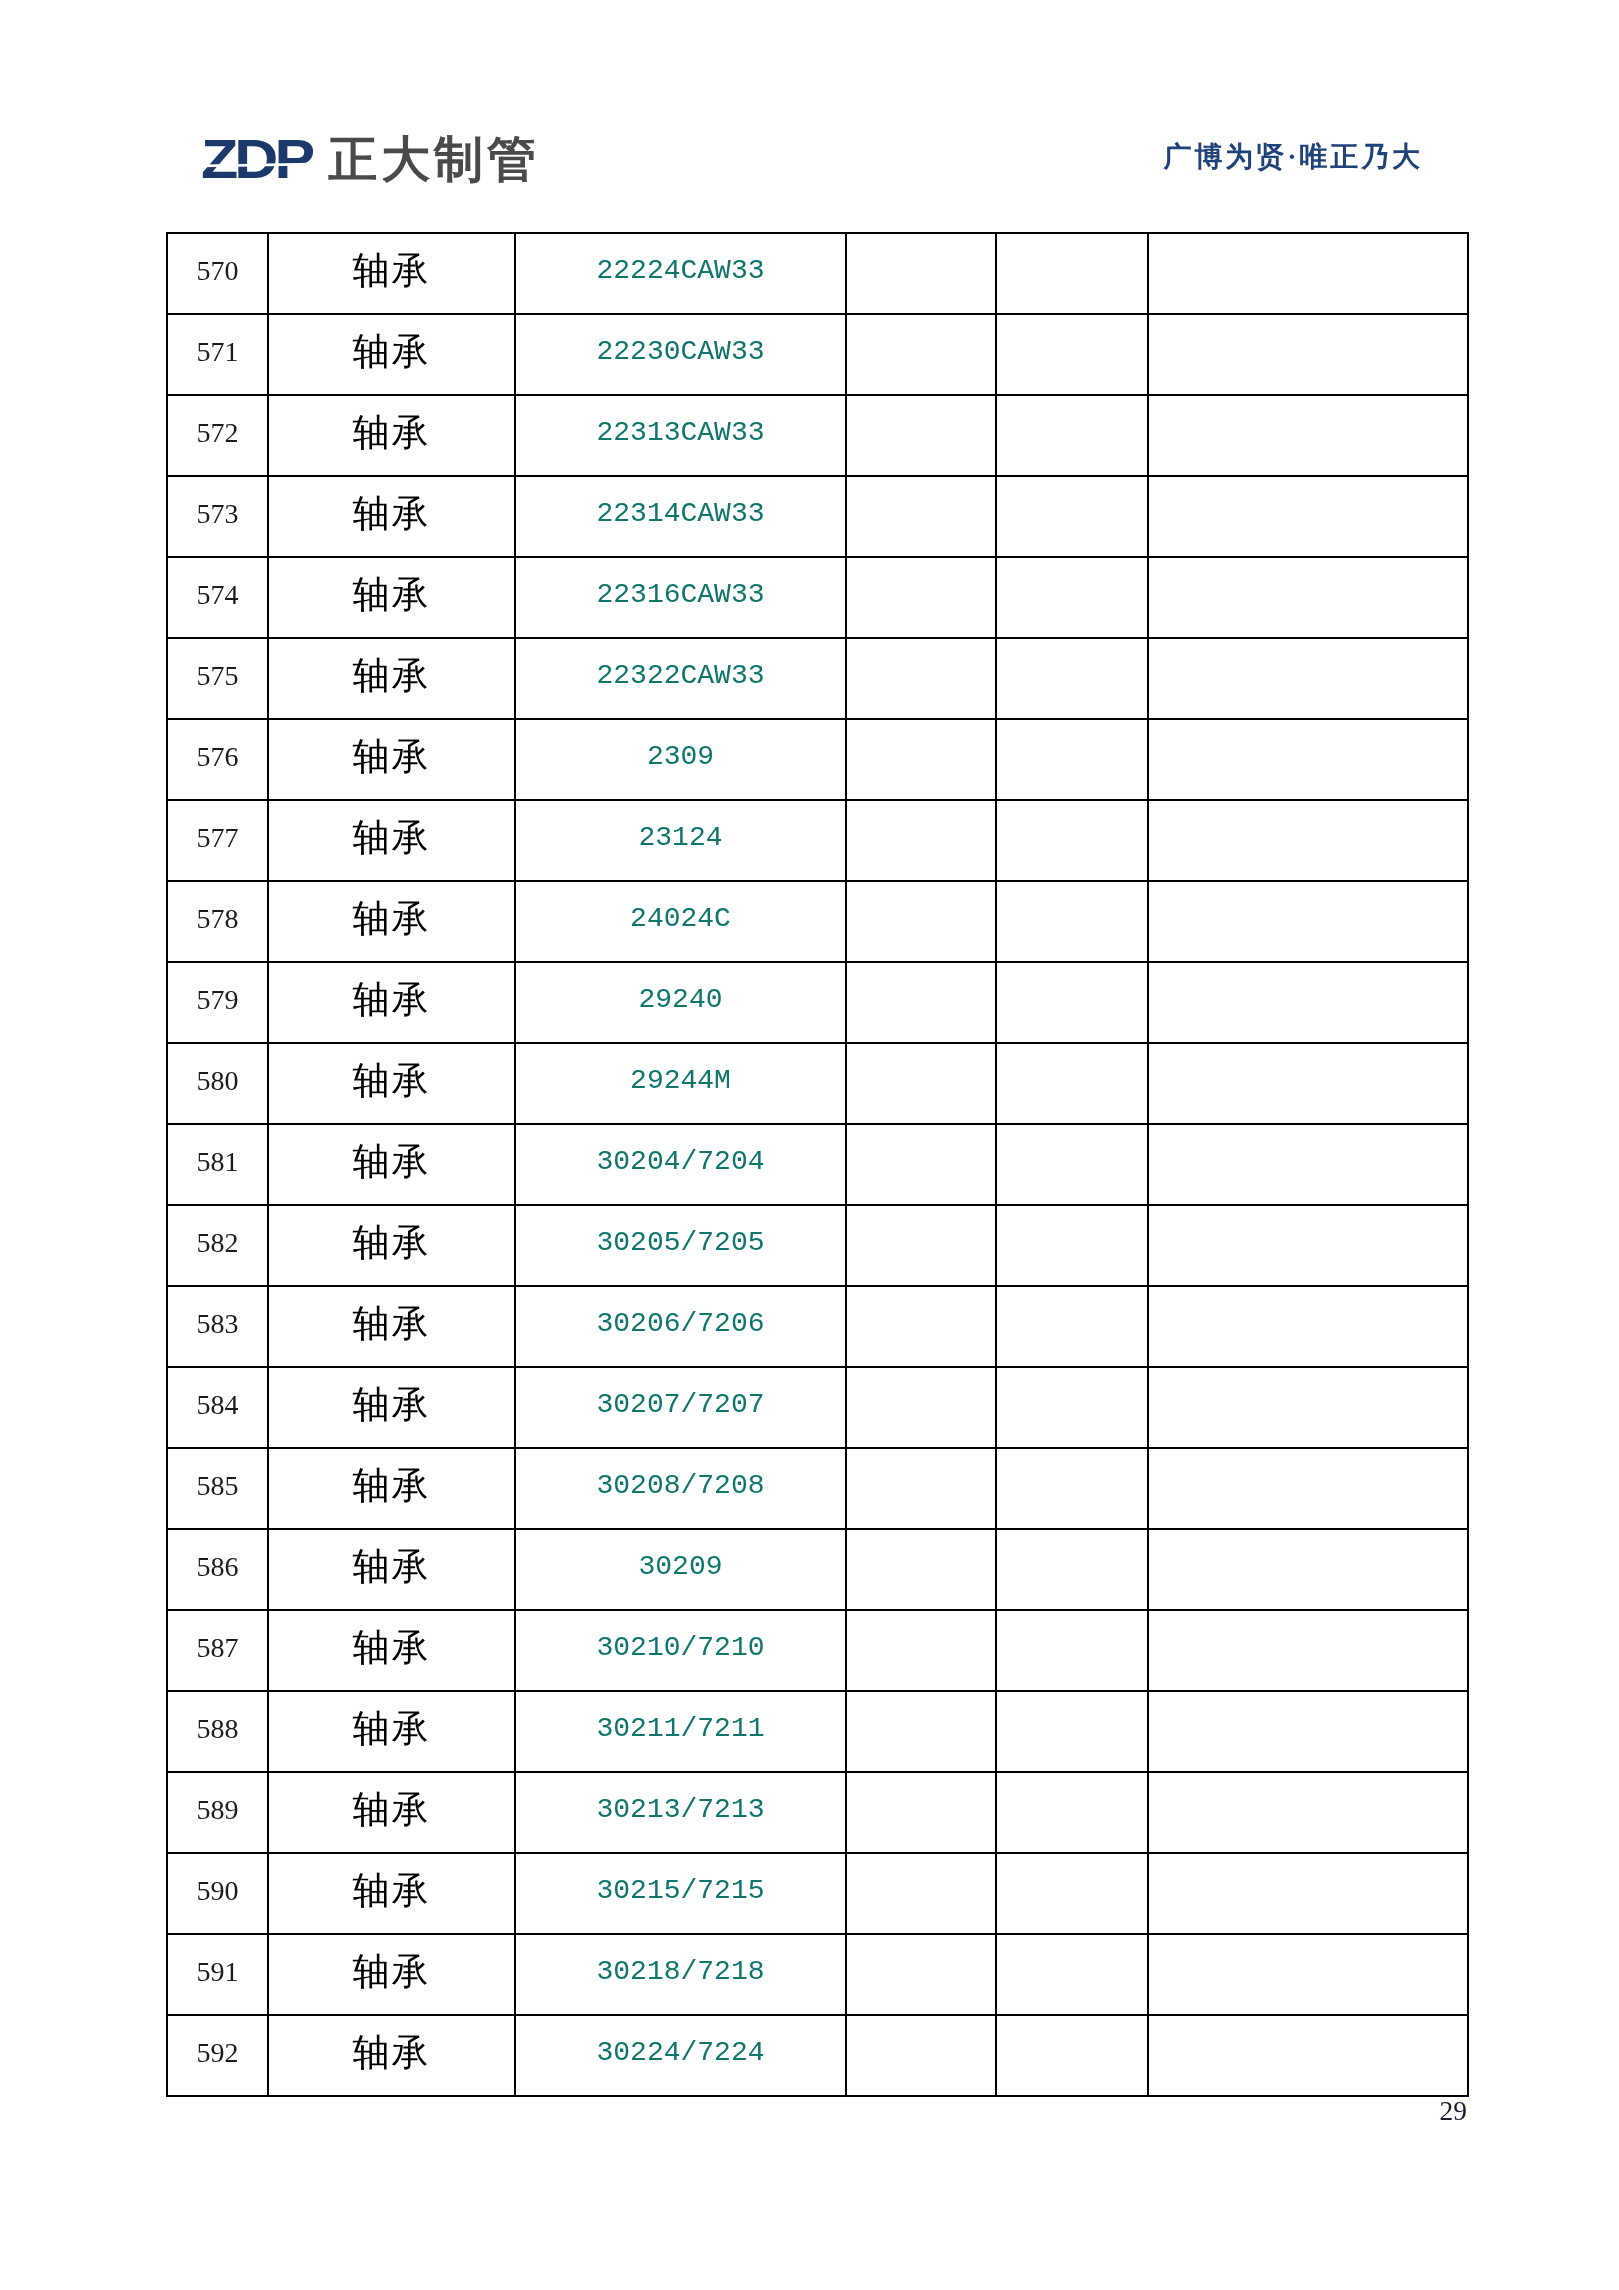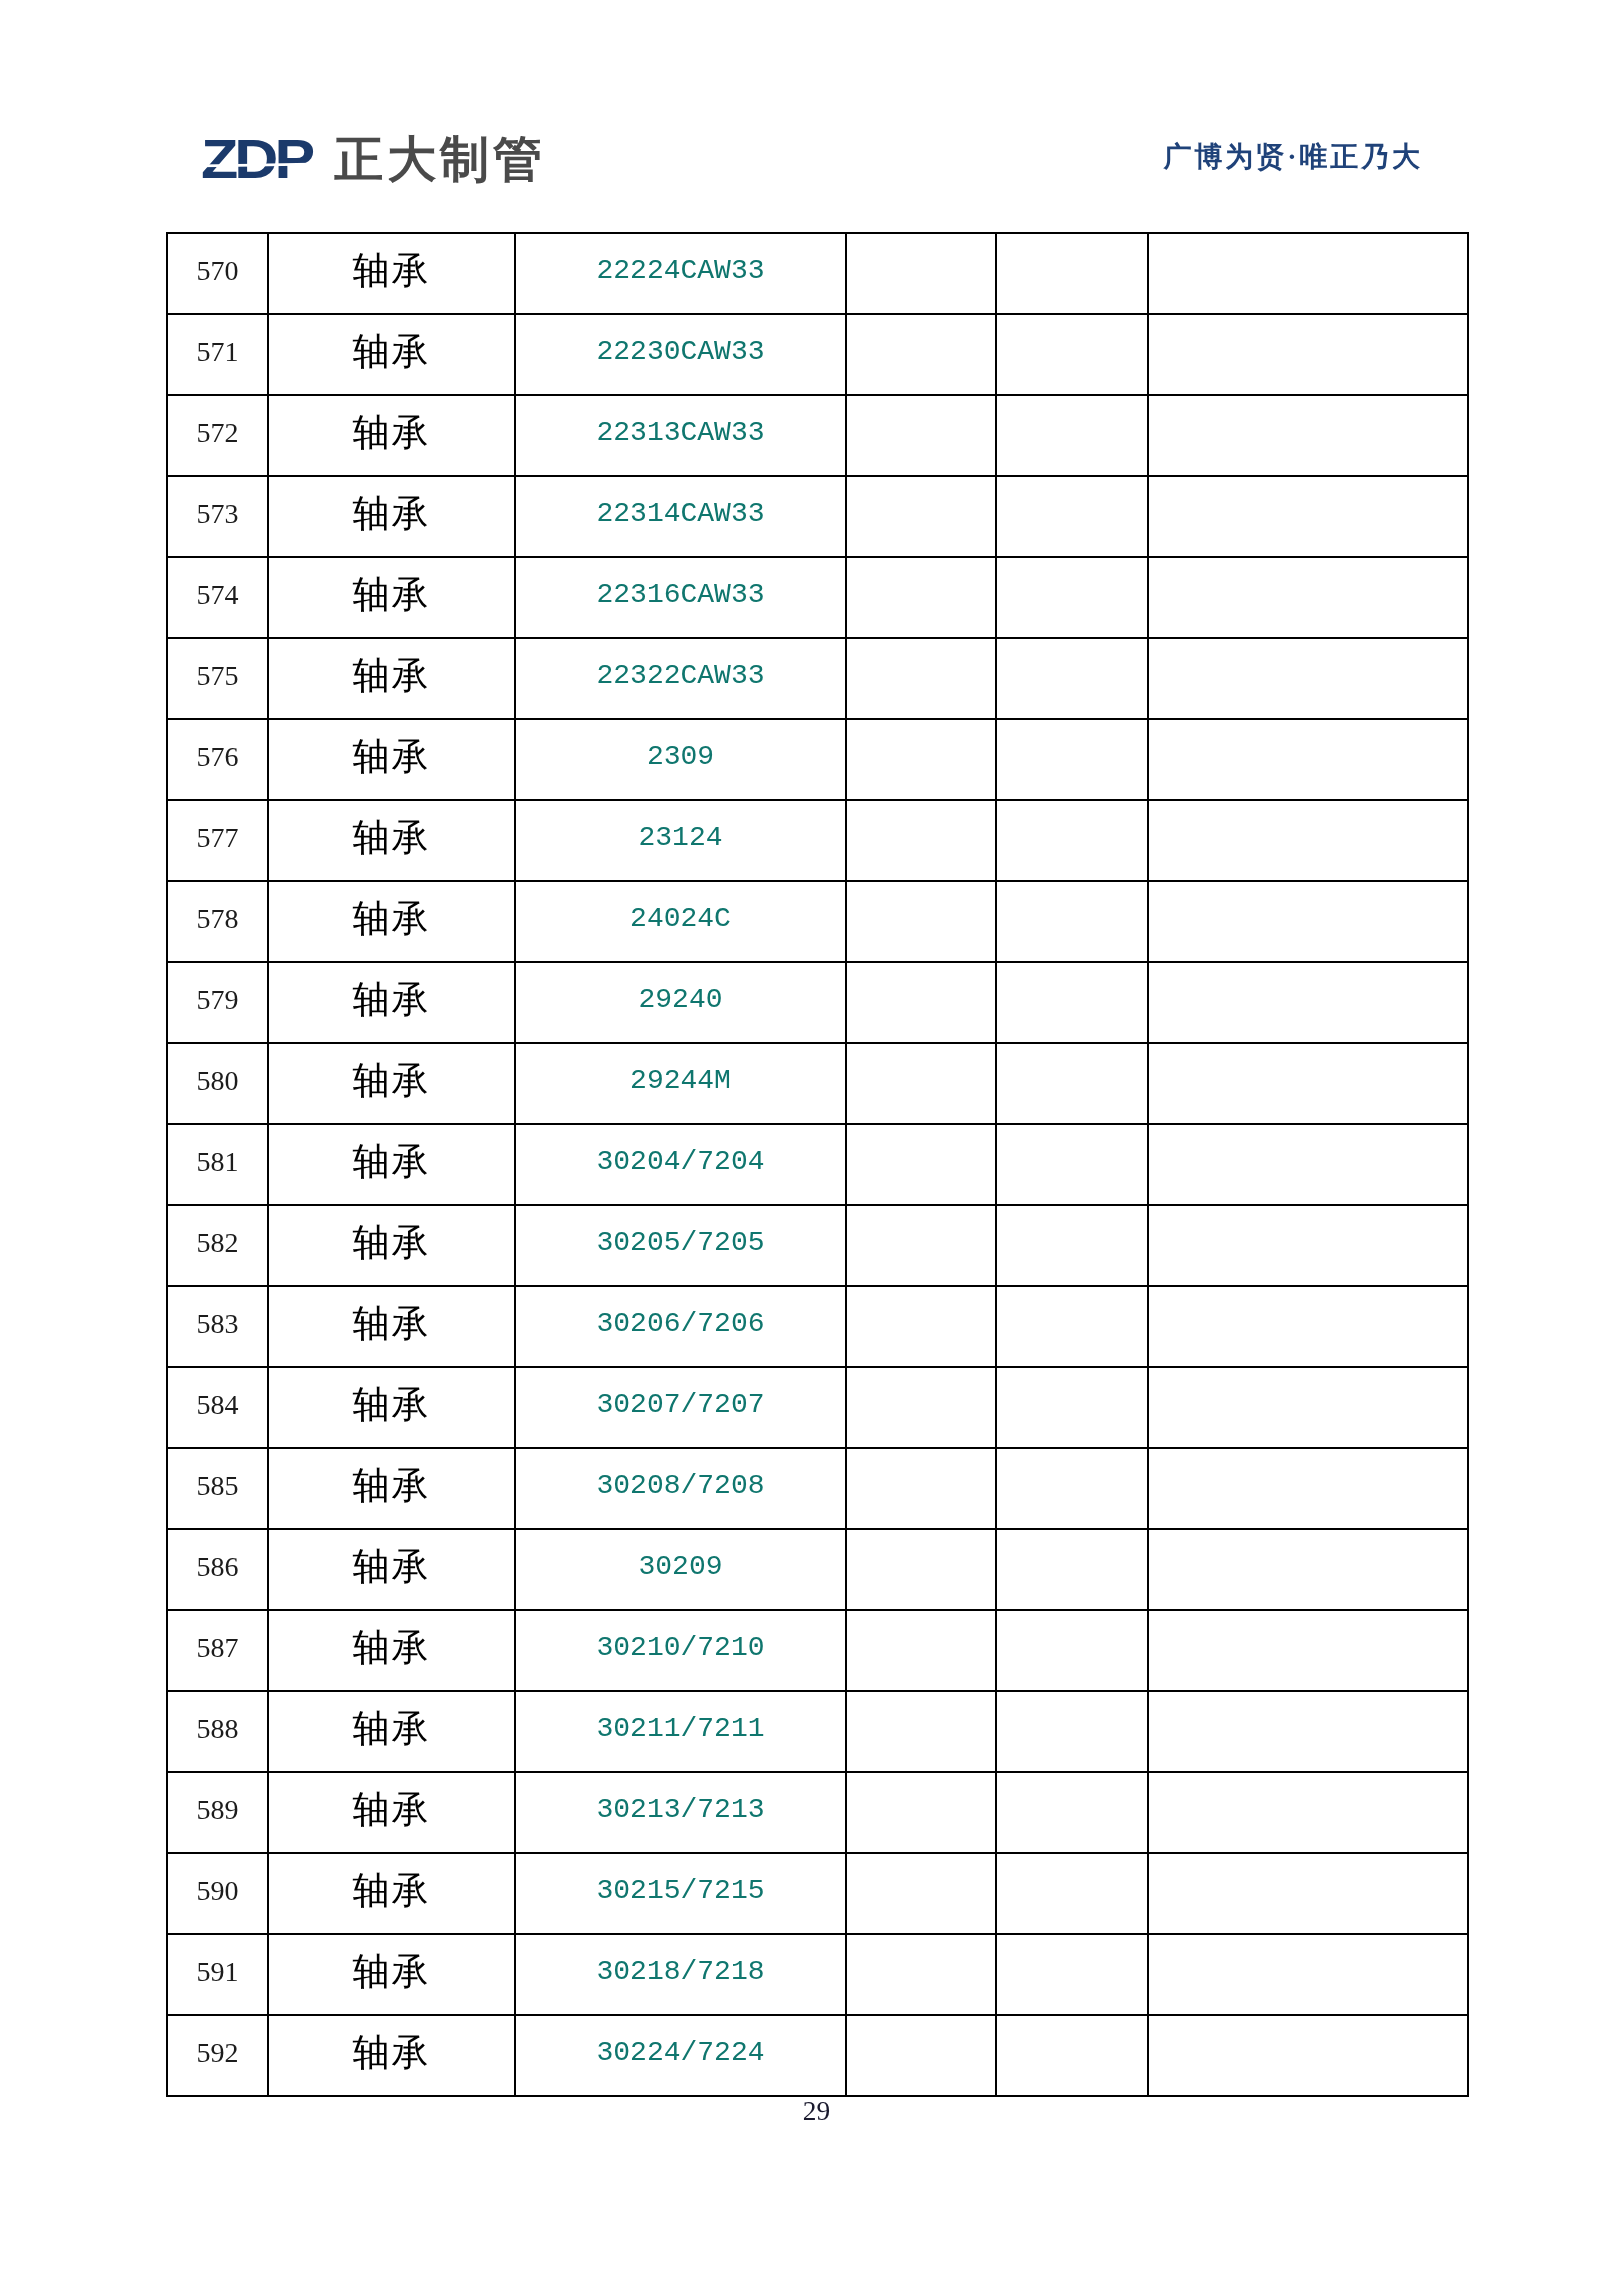--- a/index.html
+++ b/index.html
@@ -15,21 +15,21 @@
     width:1619px;height:2291px;position:relative;
     font-family:"Liberation Serif", serif;
     color:var(--ink);
   }
   
   .header{
     position:absolute;left:0;top:0;width:1619px;height:199px;
   }
   .logo-group{
     position:absolute;left:201px;top:129px;height:61px;
-    display:flex;align-items:center;gap:23px;
+    display:flex;align-items:center;gap:17px;
   }
   .logo-zdp{
     position:relative;
     font-family:"Liberation Sans", sans-serif;
     font-weight:900;font-size:61px;line-height:1;
     letter-spacing:-3.9px;color:var(--navy);
     transform:scaleY(.92);
   }
   .logo-zdp::after{ 
     content:"";position:absolute;left:-2px;right:0;top:58%;height:2.9px;
@@ -66,21 +66,21 @@
     font-family:"Liberation Serif", serif;
     font-size:37px;color:#000000;letter-spacing:2px;text-align:center;
   }
   td.c-model{
     font-family:"Liberation Mono", monospace;
     font-size:28px;color:#0f766e;letter-spacing:0px;
   }
   
   .footer{
     position:absolute;left:166px;top:2096px;width:1301px;
-    text-align:center;
+    text-align:right;
   }
   .page-number{
     font-family:"Liberation Serif", serif;
     font-size:27.4px;color:#1a1a2e;
   }
 </style>
 </head>
 <body>
 
 <div class="header">

